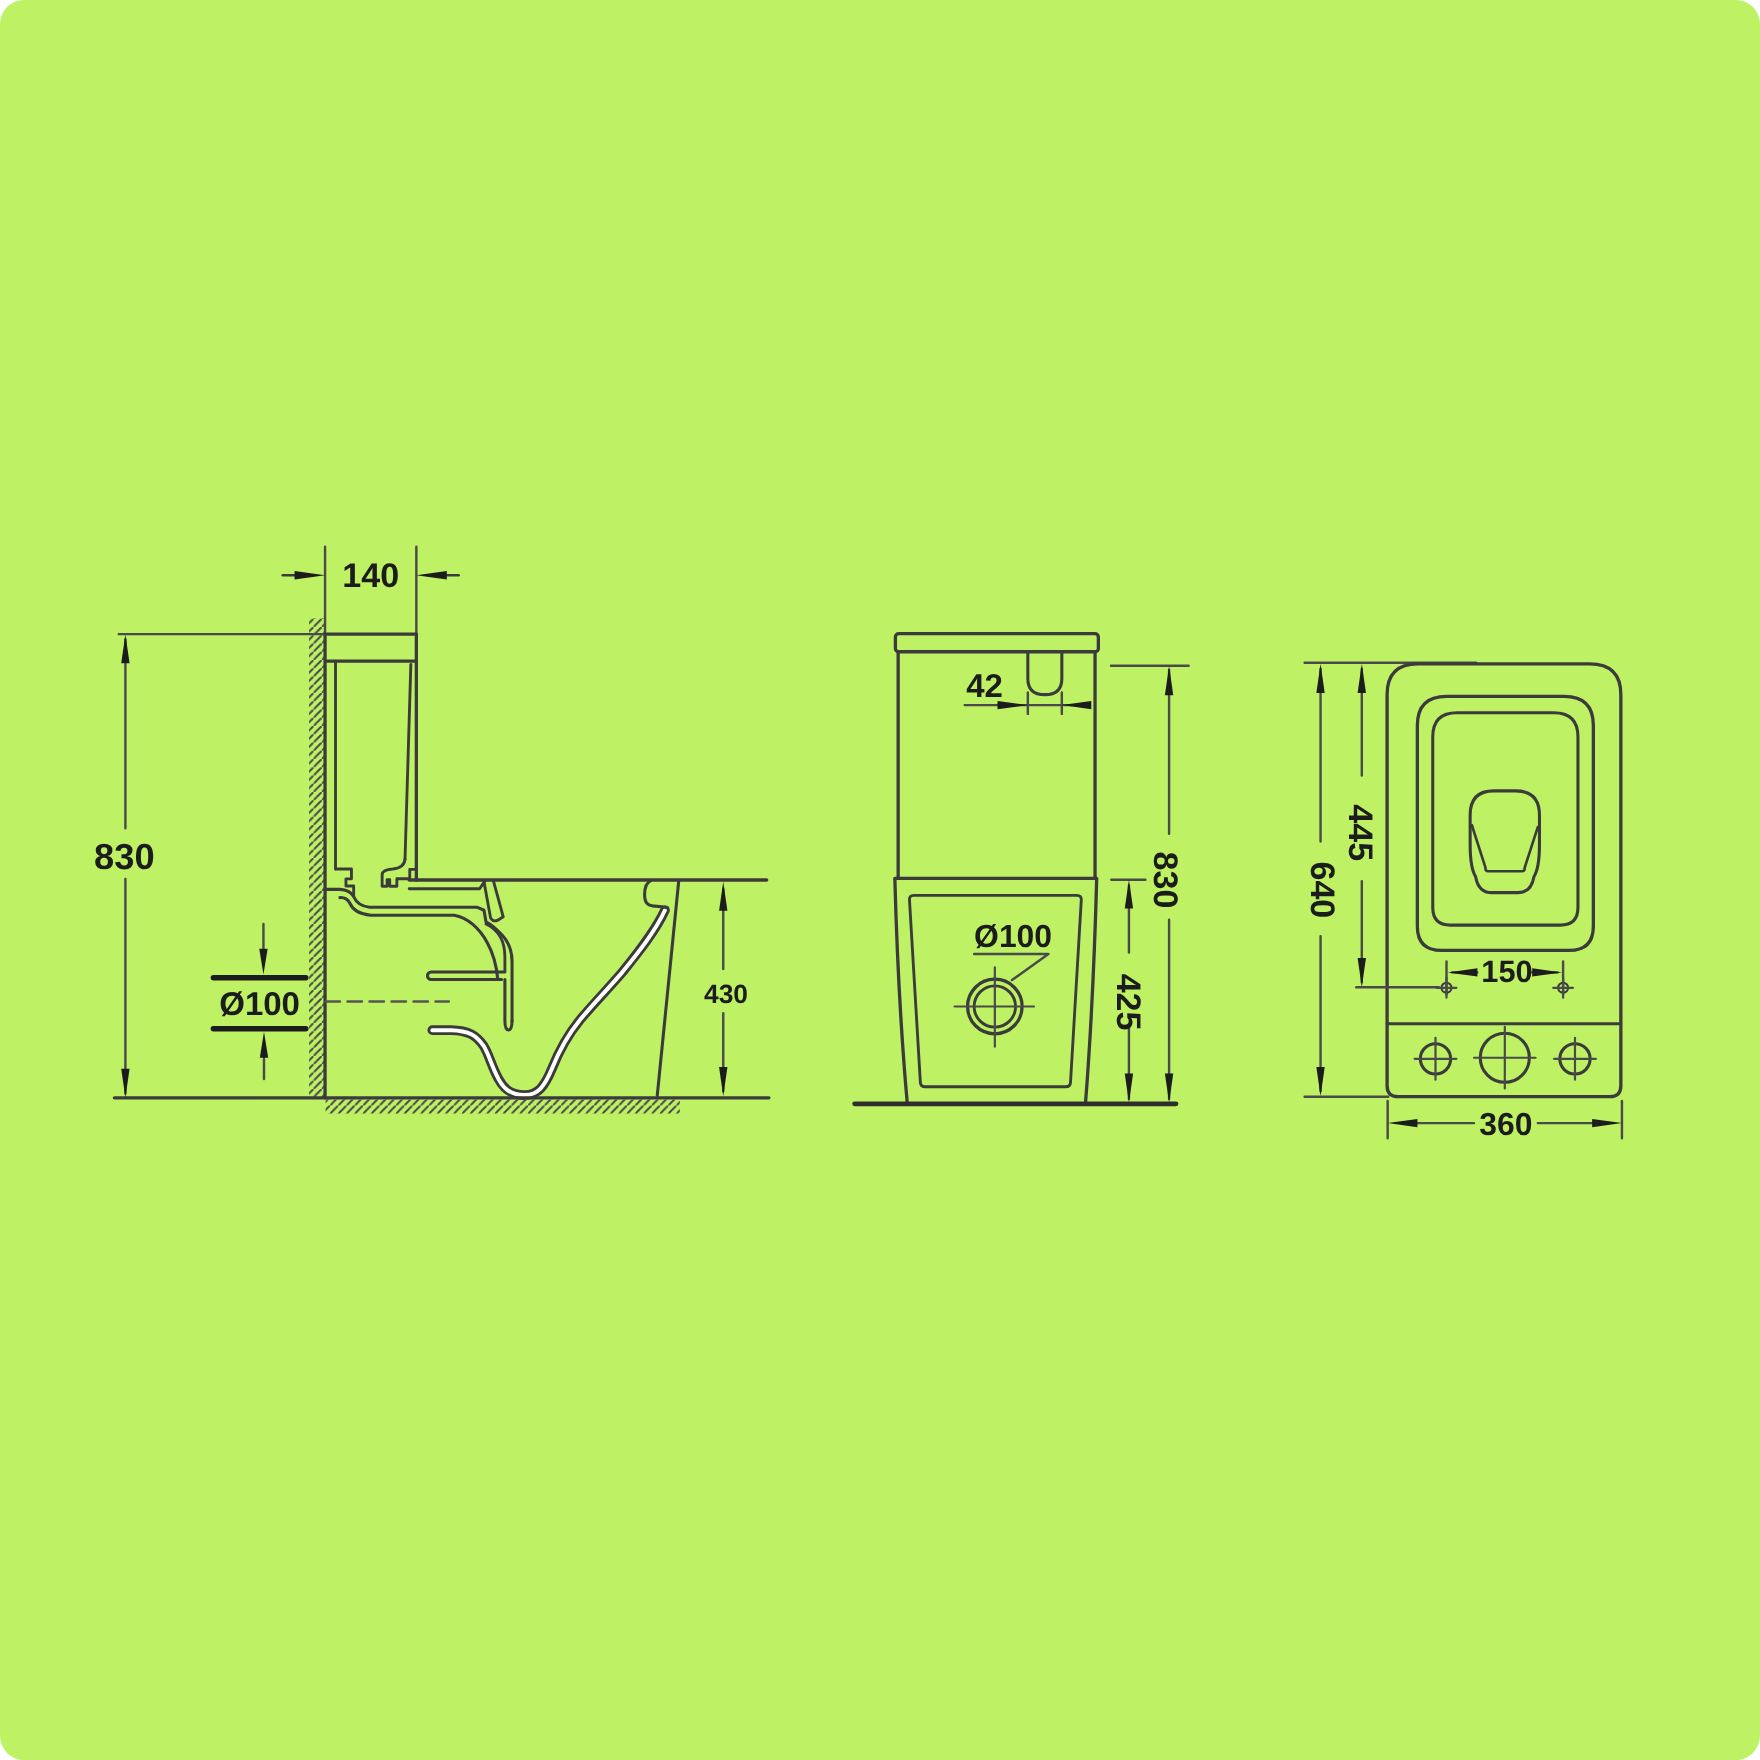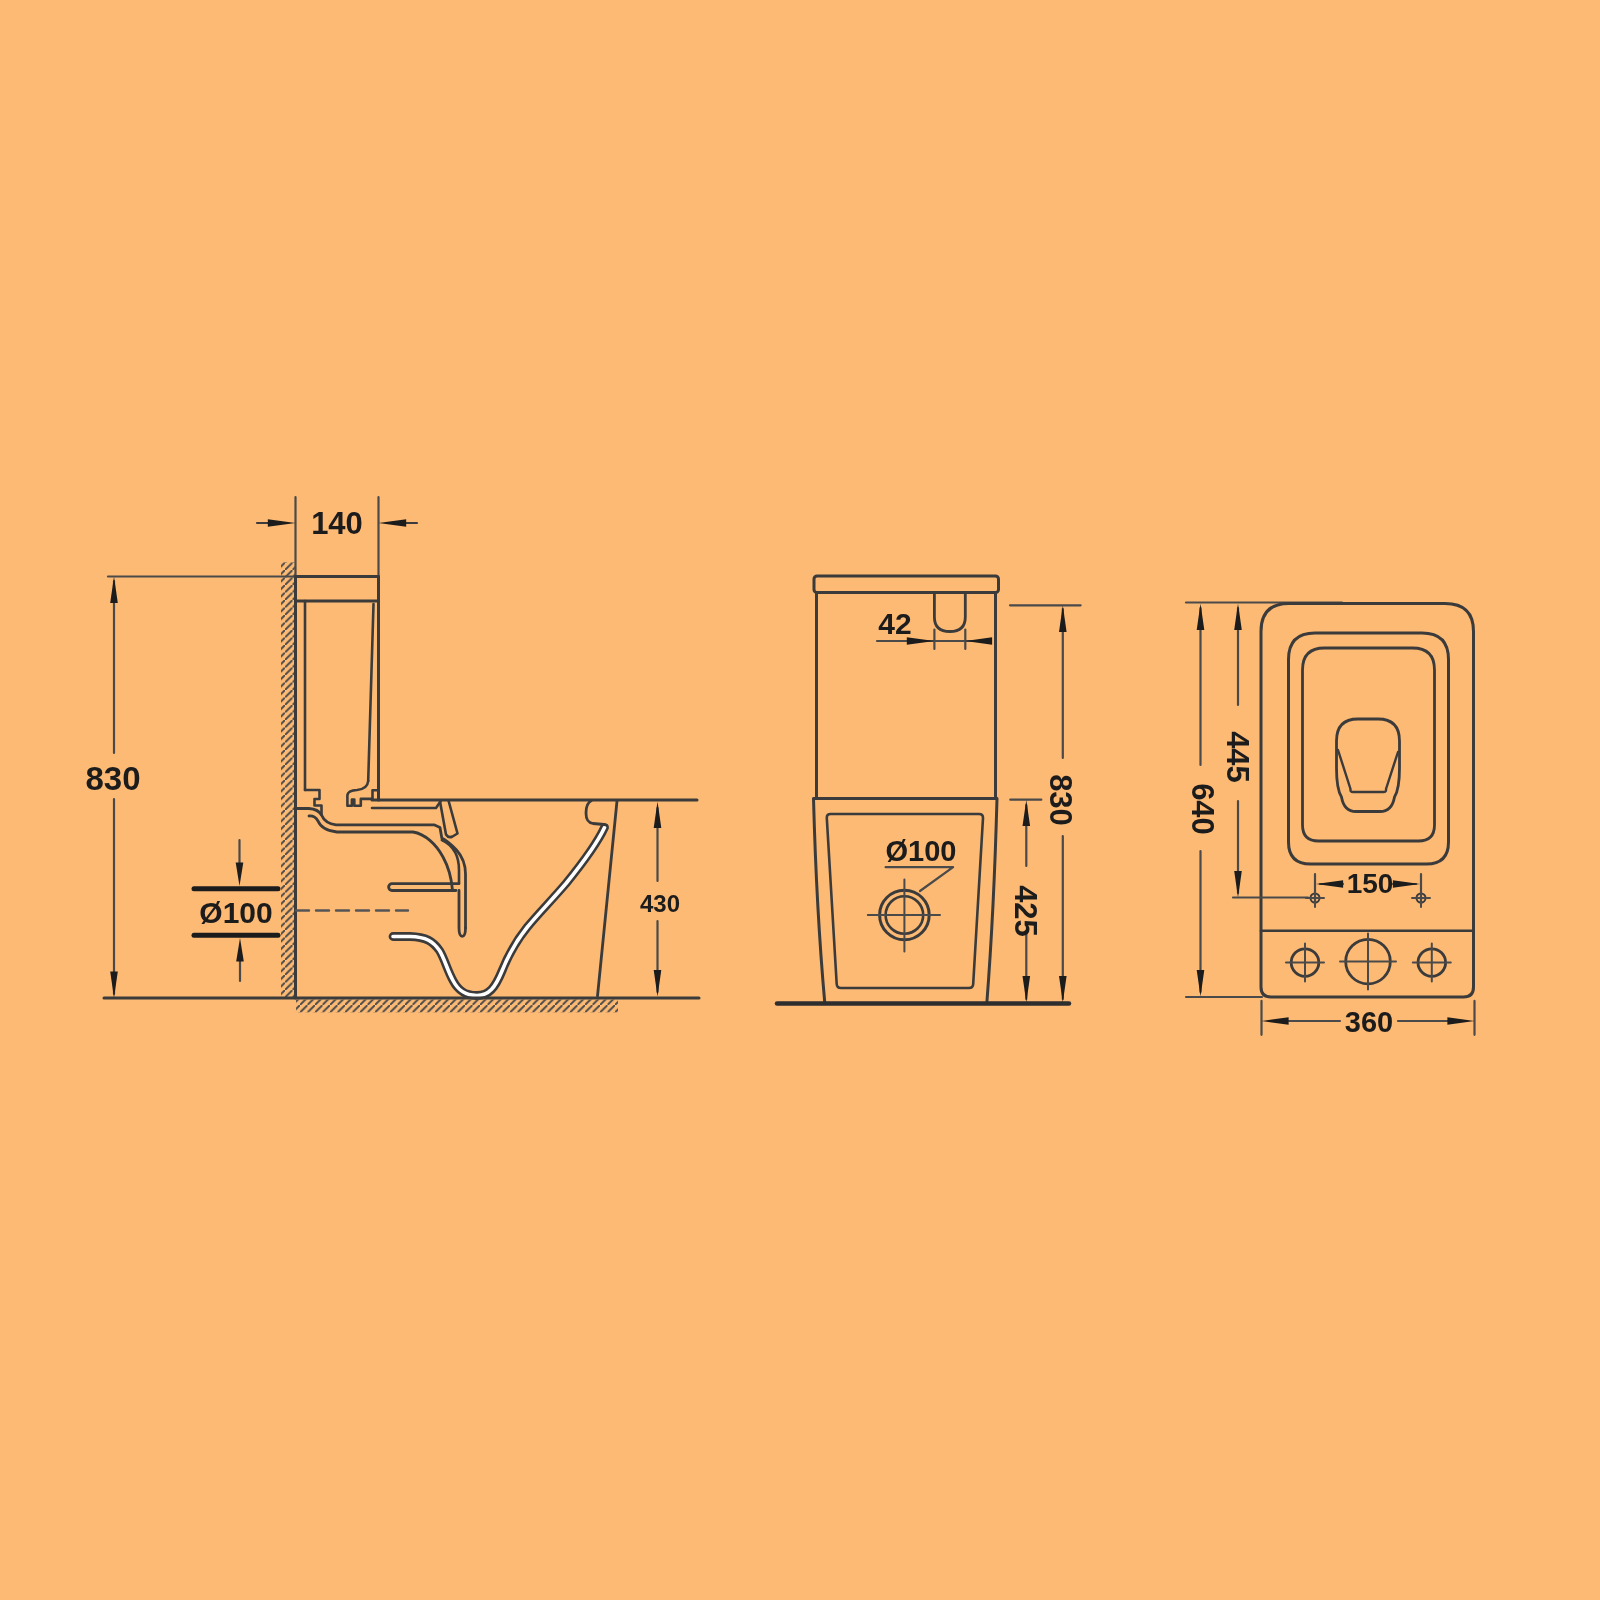--- a/index.html
+++ b/index.html
@@ -1,17 +1,17 @@
 <!DOCTYPE html>
 <html><head>
 <meta charset="utf-8">
 <style>
   html,body{margin:0;padding:0;background:#ffffff;}
-  .page{width:1600px;height:1600px;position:relative;background:#fdba74;
-        font-family:"Liberation Sans", sans-serif;-webkit-font-smoothing:antialiased;}
+  .page{width:1600px;height:1600px;position:relative;background:#bef264;
+        font-family:"Liberation Sans", sans-serif;border-radius:22px;-webkit-font-smoothing:antialiased;}
   text{font-family:"Liberation Sans", sans-serif;font-weight:bold;fill:#1c1c1c;}
 </style>
 </head>
 <body>
 <div class="page">
 <svg width="1600" height="1600" viewBox="0 0 1600 1600">
 <defs>
   <pattern id="hatch" patternUnits="userSpaceOnUse" width="7.5" height="7.5">
     <path d="M-2,9.5 L9.5,-2" stroke="#4a4a4a" stroke-width="1.9" fill="none"></path>
   </pattern>

